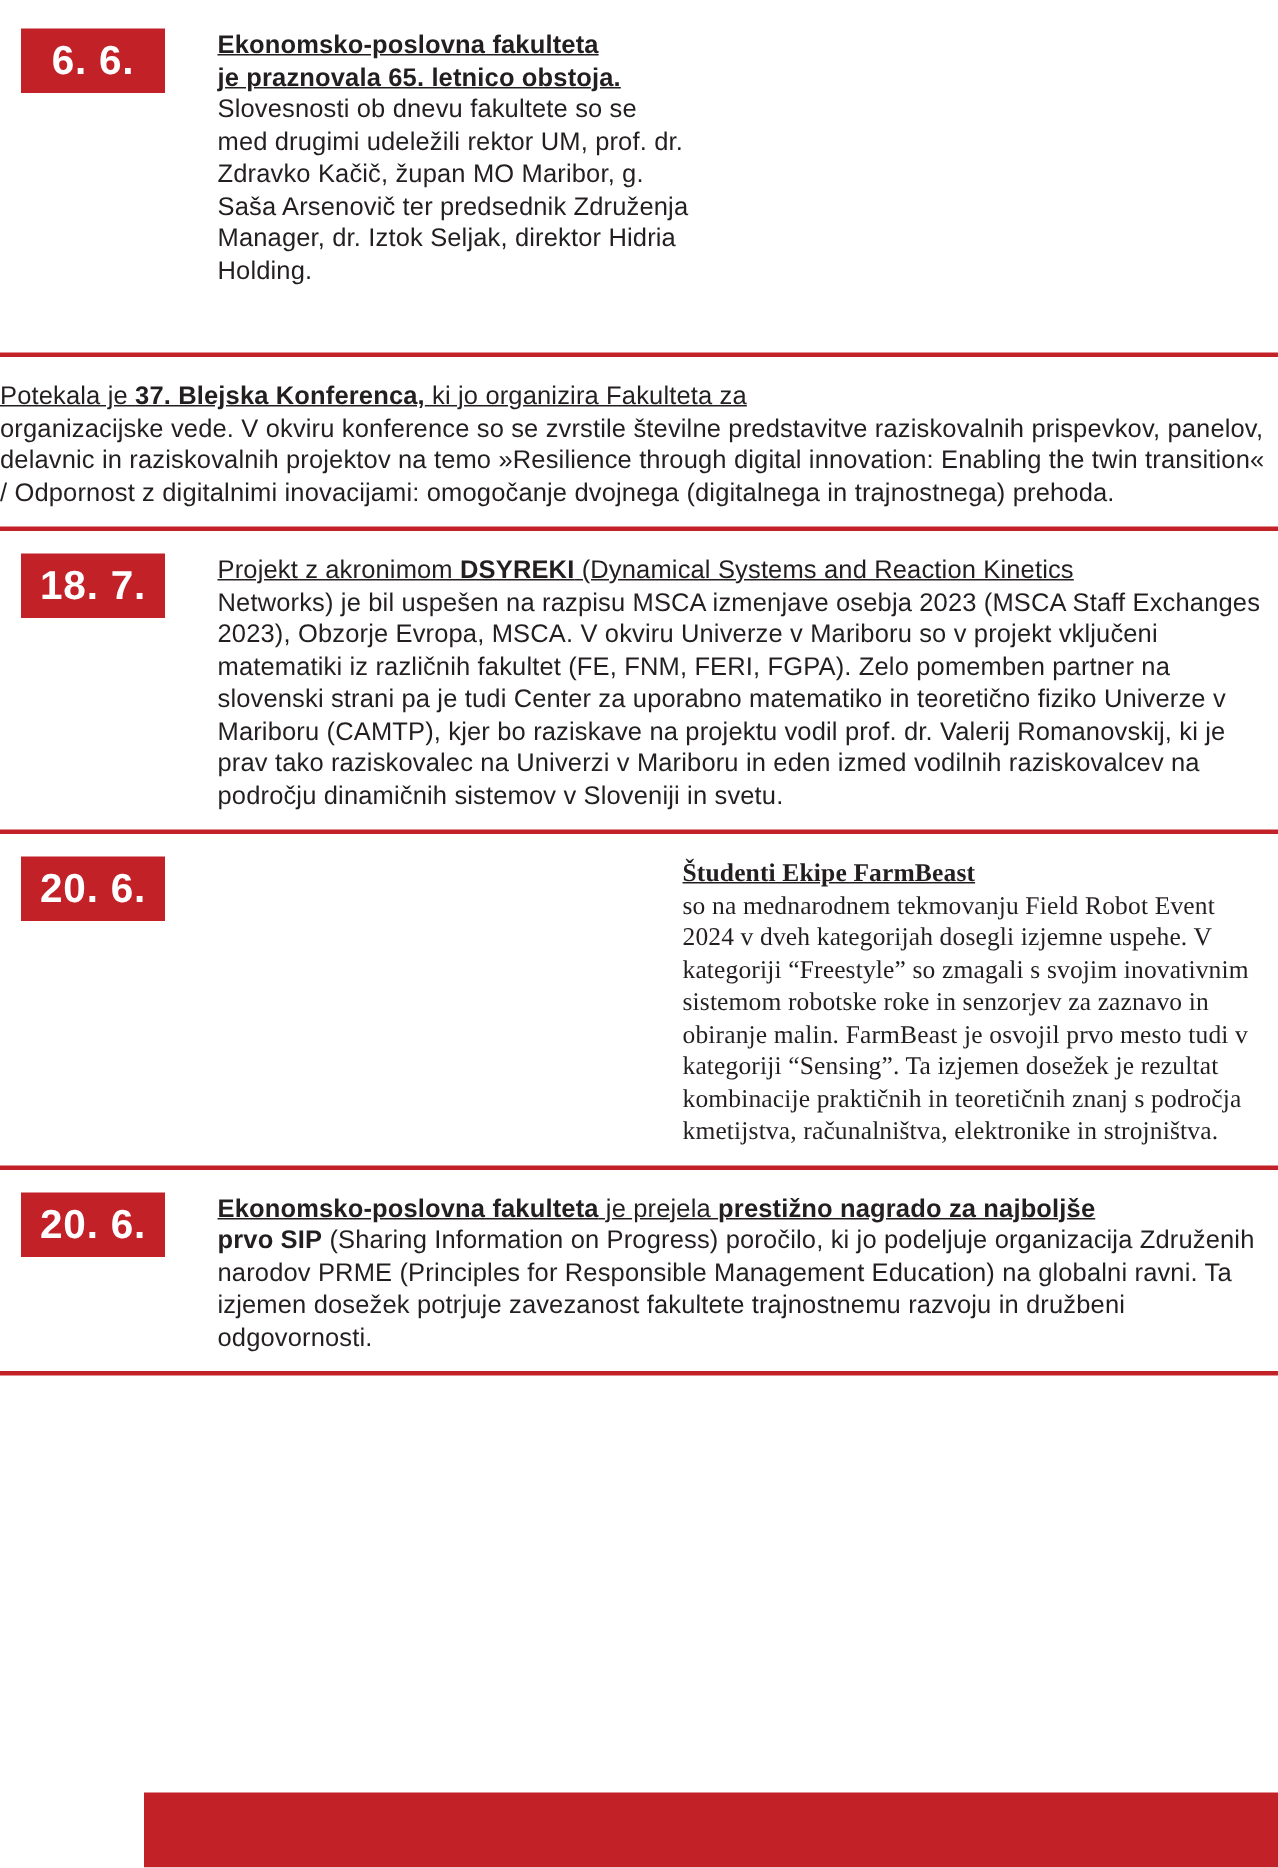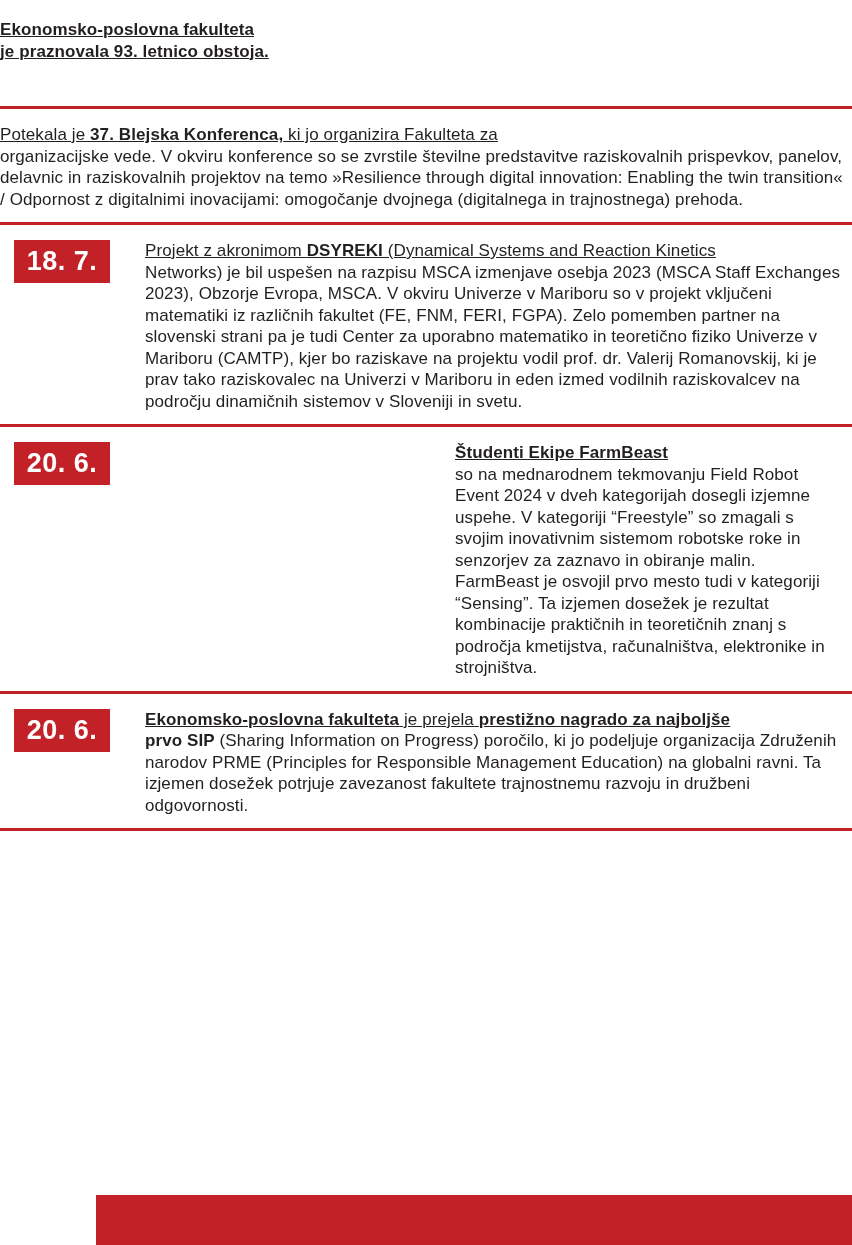--- a/index.html
+++ b/index.html
@@ -29,37 +29,40 @@
   .entry-text {
     flex:1;
     font-size:17px;
     line-height:21.5px;
     padding-right:6px;
     letter-spacing:0.1px;
   }
   .b { font-weight:bold; }
   .u { text-decoration:underline; }
   .text-narrow { max-width:322px; }
-  .text-right { margin-left:310px; max-width:394px; }
+  .text-right { margin-left:310px; max-width:394px;font-family:Liberation Serif, serif; }
   .separator { height:3px; background:var(--accent); }
   .layout-narrow .entry-row { padding-bottom:44px; }
   .footer-band {
     position:absolute;
     left:96px; right:0; bottom:0;
     height:50px;
     background:var(--accent);
   }
 </style>
 </head>
 <body>
 
 <main class="timeline">
     <section class="entry-section layout-narrow">
     <div class="entry-row">
-      <div class="entry-text text-narrow"><span class="b u">Ekonomsko-poslovna fakulteta </span><br><span class="b u">je praznovala 93. letnico obstoja.</span><br></div>
+      <div class="date-cell">
+        <span class="date-badge">6. 6.</span>
+      </div>
+      <div class="entry-text text-narrow"><span class="b u">Ekonomsko-poslovna fakulteta </span><br><span class="b u">je praznovala 65. letnico obstoja.</span><br><span>Slovesnosti ob dnevu fakultete so se med drugimi udeležili rektor UM, prof. dr. Zdravko Kačič, župan MO Maribor, g. Saša Arsenovič ter predsednik Združenja Manager, dr. Iztok Seljak, direktor Hidria Holding.</span></div>
     </div>
     <div class="separator"></div>
   </section>
     <section class="entry-section layout-full">
     <div class="entry-row">
       <div class="entry-text text-full"><span class="u">Potekala je </span><span class="b u">37. Blejska Konferenca,</span><span class="u"> ki jo organizira Fakulteta za</span><br><span>organizacijske vede. V okviru konference so se zvrstile številne predstavitve raziskovalnih prispevkov, panelov, delavnic in raziskovalnih projektov na temo »Resilience through digital innovation: Enabling the twin transition« / Odpornost z digitalnimi inovacijami: omogočanje dvojnega (digitalnega in trajnostnega) prehoda.</span></div>
     </div>
     <div class="separator"></div>
   </section>
     <section class="entry-section layout-full">

